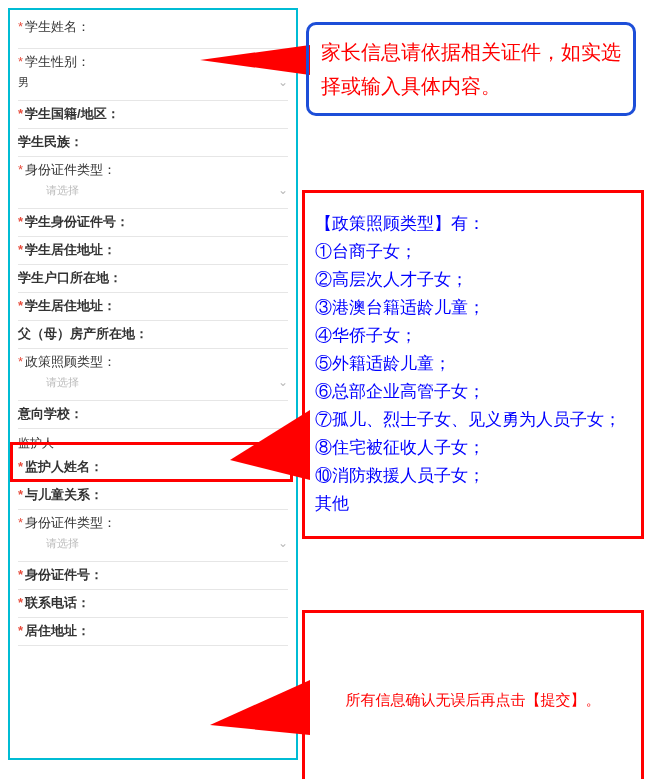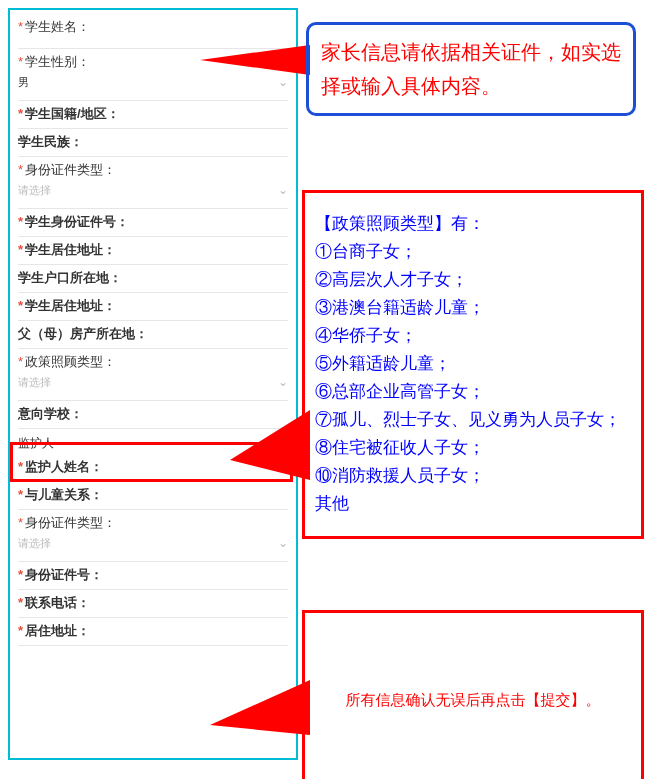--- a/index.html
+++ b/index.html
@@ -6,21 +6,21 @@
     body { font-family: "Microsoft YaHei", Arial, sans-serif; width: 656px; height: 779px; position: relative; background: #fff; }
     
     .phone-frame { position: absolute; left: 8px; top: 8px; width: 290px; height: 752px; border: 2px solid #00bcd4; background: #fff; overflow: hidden; }
     .form-container { padding: 4px 8px; font-size: 11px; color: #333; }
     
     .form-row { border-bottom: 1px solid #e6e6e6; padding: 4px 0 10px 0; min-height: 28px; }
     .form-row.tall { padding-bottom: 1px; font-weight: bold; }
     .form-label { display: block; font-size: 13px; color: #333; margin-bottom: 2px; }
     .req { color: #e74c3c; margin-right: 2px; }
     .form-value { font-size: 11px; color: #333; padding-top: 2px; }
-    .placeholder { color: #bbb; }
+    .placeholder { color: #bbb; margin-left: 28px; }
     
     .select-row { display: flex; justify-content: space-between; align-items: center; }
     .chevron { color: #bbb; font-size: 12px; }
     
     .section-title { font-size: 12px; color: #333; padding: 6px 0 2px 0; }
     
     .highlight-red { position: absolute; border: 3px solid #ff0000; pointer-events: none; }
     .hl1 { left: 10px; top: 442px; width: 283px; height: 40px; }
     
     

